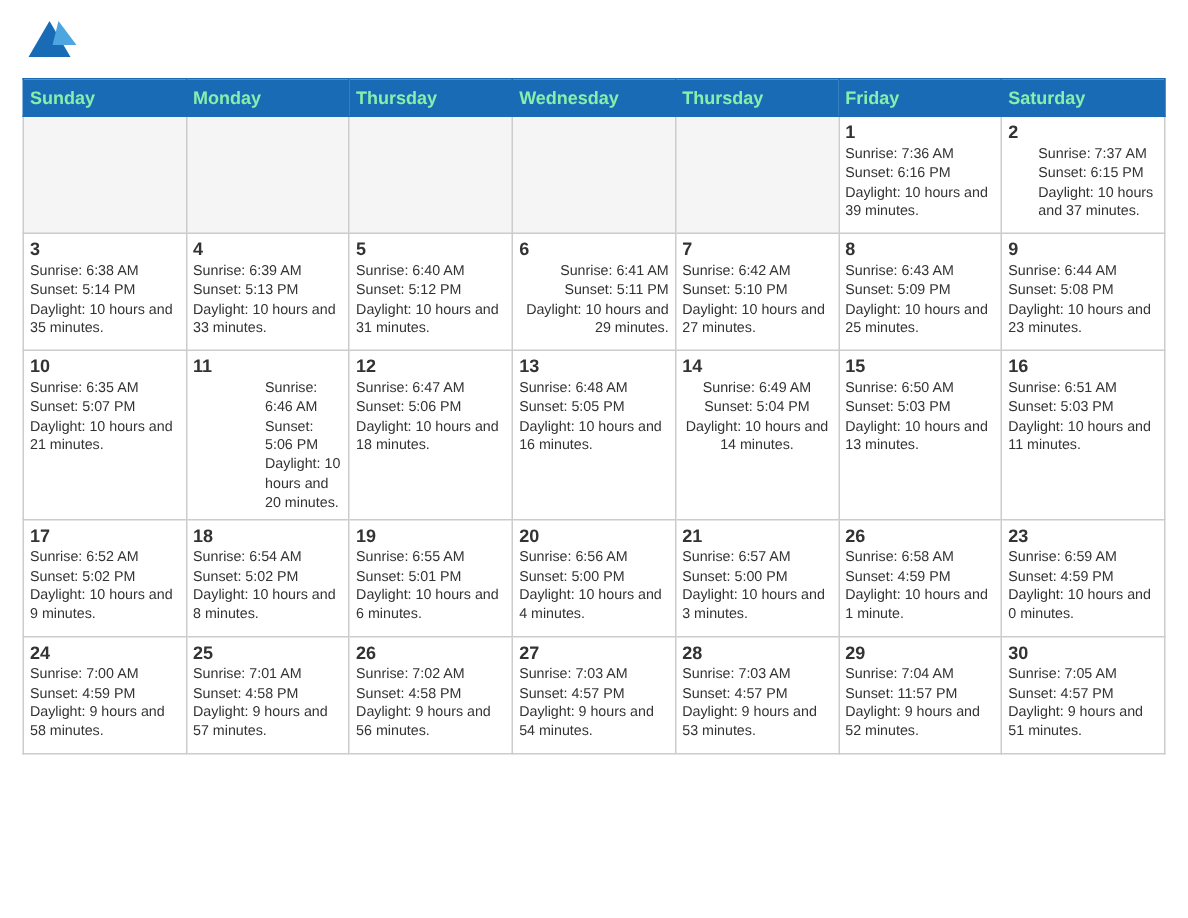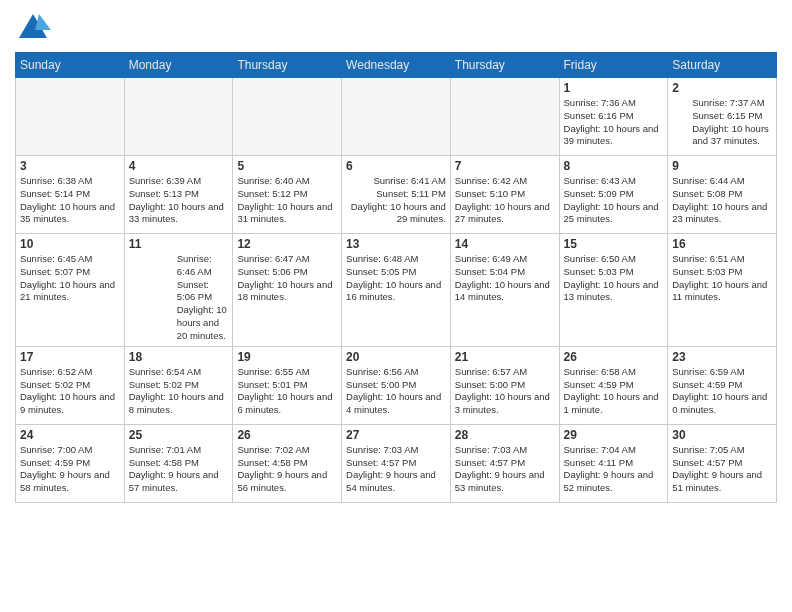--- a/index.html
+++ b/index.html
@@ -47,23 +47,23 @@
       font-size: 15px;
       font-weight: normal;
       color: #555;
     }
     .calendar {
       width: 100%;
       border-collapse: collapse;
     }
     .calendar th {
       background: #1a6bb5;
-      color: #e5e5e5;
+      color: #86efac;
       font-size: 12px;
-      font-weight: normal;
+      font-weight: bold;
       padding: 5px 4px;
       text-align: left;
       border: 1px solid #1a6bb5;
     }
     .calendar td {
       width: 14.28%;
       vertical-align: top;
       padding: 3px 4px;
       font-size: 10px;
       color: #333;
@@ -178,21 +178,21 @@
         <td>
           <div class="day-num">9</div>
           <div class="day-info" style="white-space: pre-line;">Sunrise: 6:44 AM
 Sunset: 5:08 PM
 Daylight: 10 hours and 23 minutes.</div>
         </td>
       </tr>
       <tr>
         <td>
           <div class="day-num">10</div>
-          <div class="day-info" style="white-space: pre-line;">Sunrise: 6:45 AM
+          <div class="day-info" style="white-space: pre-line;">Sunrise: 6:35 AM
 Sunset: 5:07 PM
 Daylight: 10 hours and 21 minutes.</div>
         </td>
         <td>
           <div class="day-num">11</div>
           <div class="day-info" style="white-space: pre-line; margin-left: 48px;">Sunrise: 6:46 AM
 Sunset: 5:06 PM
 Daylight: 10 hours and 20 minutes.</div>
         </td>
         <td>
@@ -202,21 +202,21 @@
 Daylight: 10 hours and 18 minutes.</div>
         </td>
         <td>
           <div class="day-num">13</div>
           <div class="day-info" style="white-space: pre-line;">Sunrise: 6:48 AM
 Sunset: 5:05 PM
 Daylight: 10 hours and 16 minutes.</div>
         </td>
         <td>
           <div class="day-num">14</div>
-          <div class="day-info" style="white-space: pre-line;">Sunrise: 6:49 AM
+          <div class="day-info" style="white-space: pre-line; text-align: center;">Sunrise: 6:49 AM
 Sunset: 5:04 PM
 Daylight: 10 hours and 14 minutes.</div>
         </td>
         <td>
           <div class="day-num">15</div>
           <div class="day-info" style="white-space: pre-line;">Sunrise: 6:50 AM
 Sunset: 5:03 PM
 Daylight: 10 hours and 13 minutes.</div>
         </td>
         <td>
@@ -297,21 +297,21 @@
         </td>
         <td>
           <div class="day-num">28</div>
           <div class="day-info" style="white-space: pre-line;">Sunrise: 7:03 AM
 Sunset: 4:57 PM
 Daylight: 9 hours and 53 minutes.</div>
         </td>
         <td>
           <div class="day-num">29</div>
           <div class="day-info" style="white-space: pre-line;">Sunrise: 7:04 AM
-Sunset: 4:11 PM
+Sunset: 11:57 PM
 Daylight: 9 hours and 52 minutes.</div>
         </td>
         <td>
           <div class="day-num">30</div>
           <div class="day-info" style="white-space: pre-line;">Sunrise: 7:05 AM
 Sunset: 4:57 PM
 Daylight: 9 hours and 51 minutes.</div>
         </td>
       </tr>
     </tbody>

